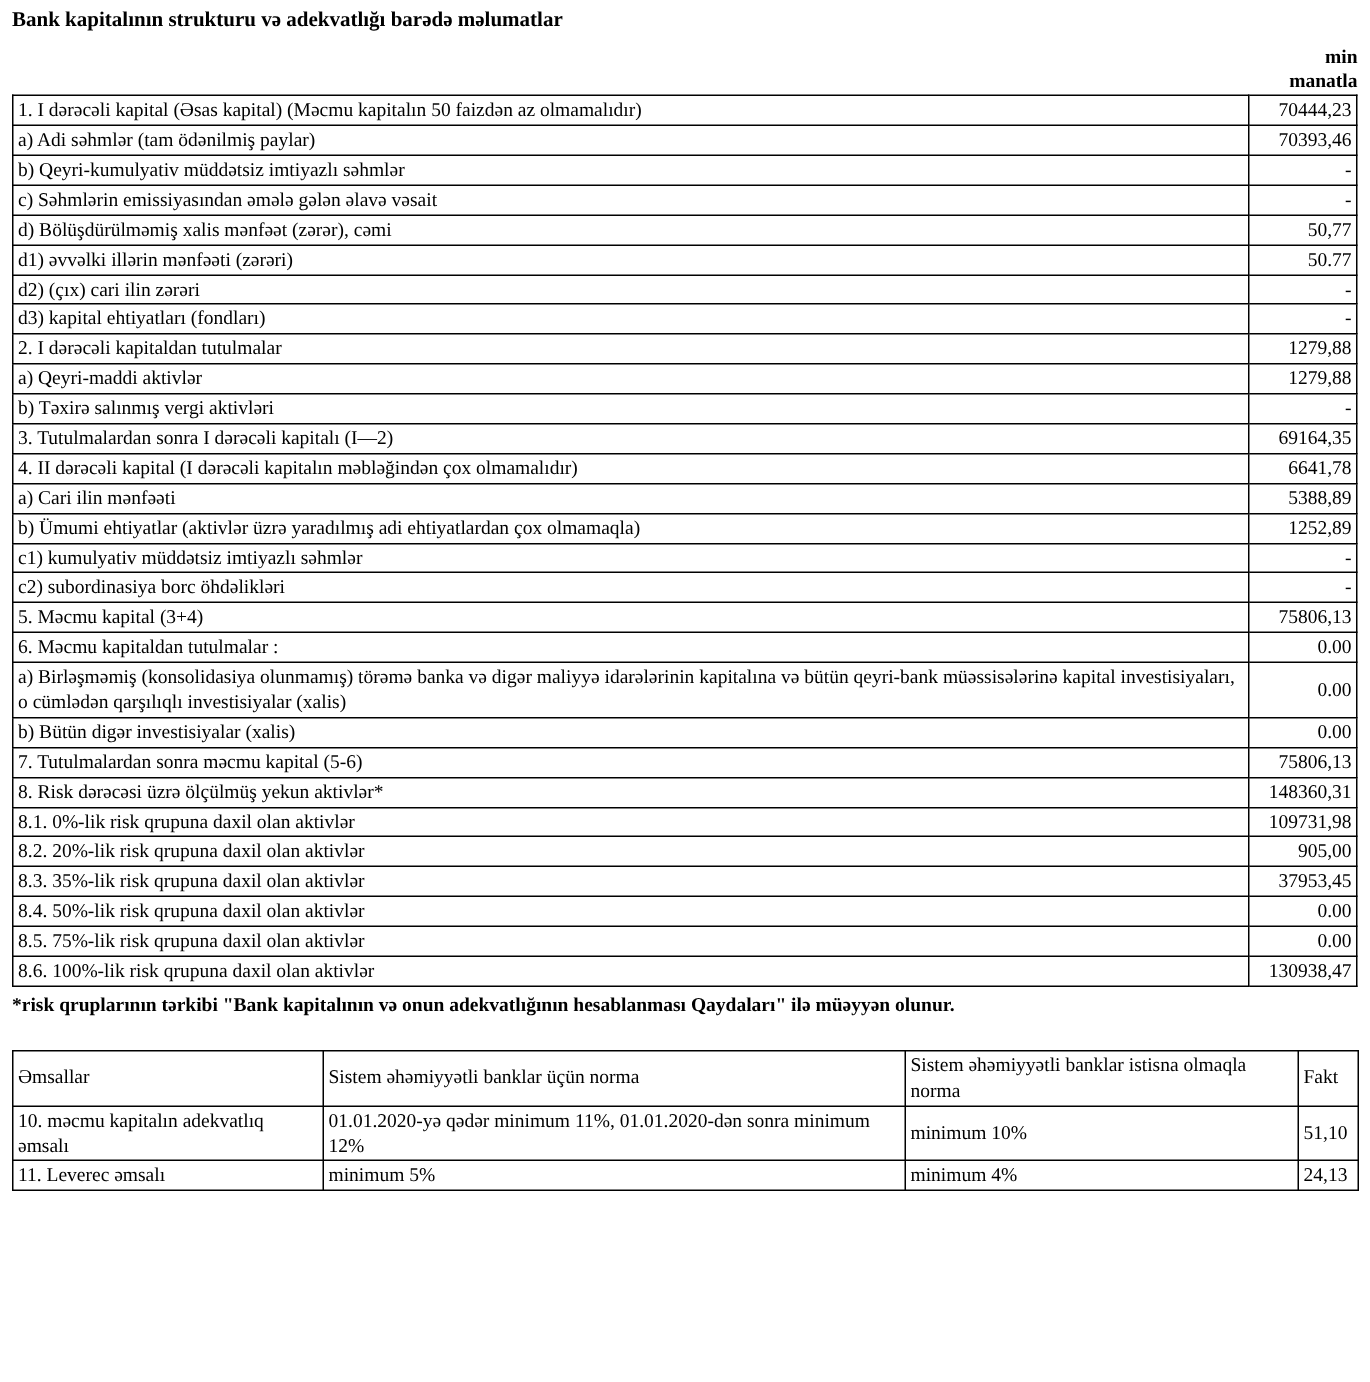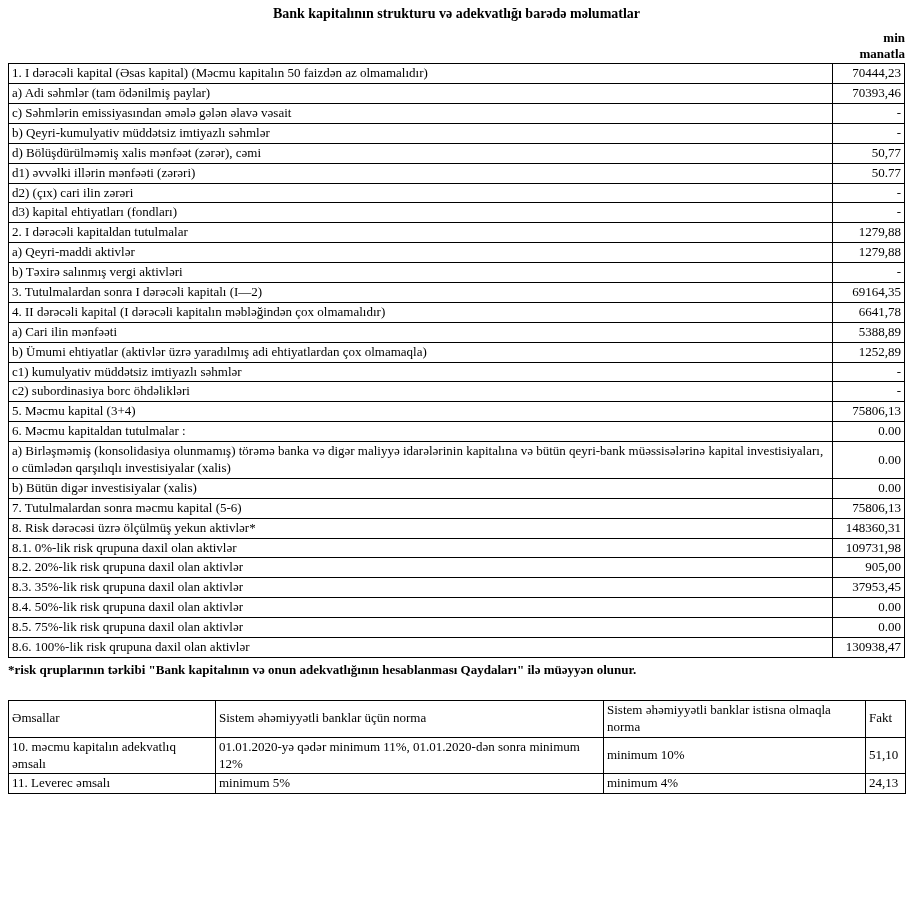--- a/index.html
+++ b/index.html
@@ -6,21 +6,20 @@
   html, body { margin: 0; padding: 0; background: #ffffff; }
   body {
     width: 913px;
     color: #000;
     font-family: "Liberation Serif", "DejaVu Serif", serif;
     font-size: 13px;
   }
   .page { padding: 4px 8px 8px 8px; }
 
   .title {
-    text-align: center;
     font-weight: bold;
     font-size: 14px;
     margin: 2px 0 8px 0;
   }
   .unit-label {
     text-align: right;
     font-weight: bold;
     white-space: pre-line;
     line-height: 1.2;
     margin: 0 0 2px 0;
@@ -76,26 +75,26 @@
     <td class="label">1. I dərəcəli kapital (Əsas kapital) (Məcmu kapitalın 50 faizdən az olmamalıdır)</td>
     <td class="value">70444,23</td>
   </tr>
 
   <tr>
     <td class="label">a) Adi səhmlər (tam ödənilmiş paylar)</td>
     <td class="value">70393,46</td>
   </tr>
 
   <tr>
+    <td class="label">b) Qeyri-kumulyativ müddətsiz imtiyazlı səhmlər</td>
+    <td class="value">-</td>
+  </tr>
+
+  <tr>
     <td class="label">c) Səhmlərin emissiyasından əmələ gələn əlavə vəsait</td>
-    <td class="value">-</td>
-  </tr>
-
-  <tr>
-    <td class="label">b) Qeyri-kumulyativ müddətsiz imtiyazlı səhmlər</td>
     <td class="value">-</td>
   </tr>
 
   <tr>
     <td class="label">d) Bölüşdürülməmiş xalis mənfəət (zərər), cəmi</td>
     <td class="value">50,77</td>
   </tr>
 
   <tr>
     <td class="label">d1) əvvəlki illərin mənfəəti (zərəri)</td>

